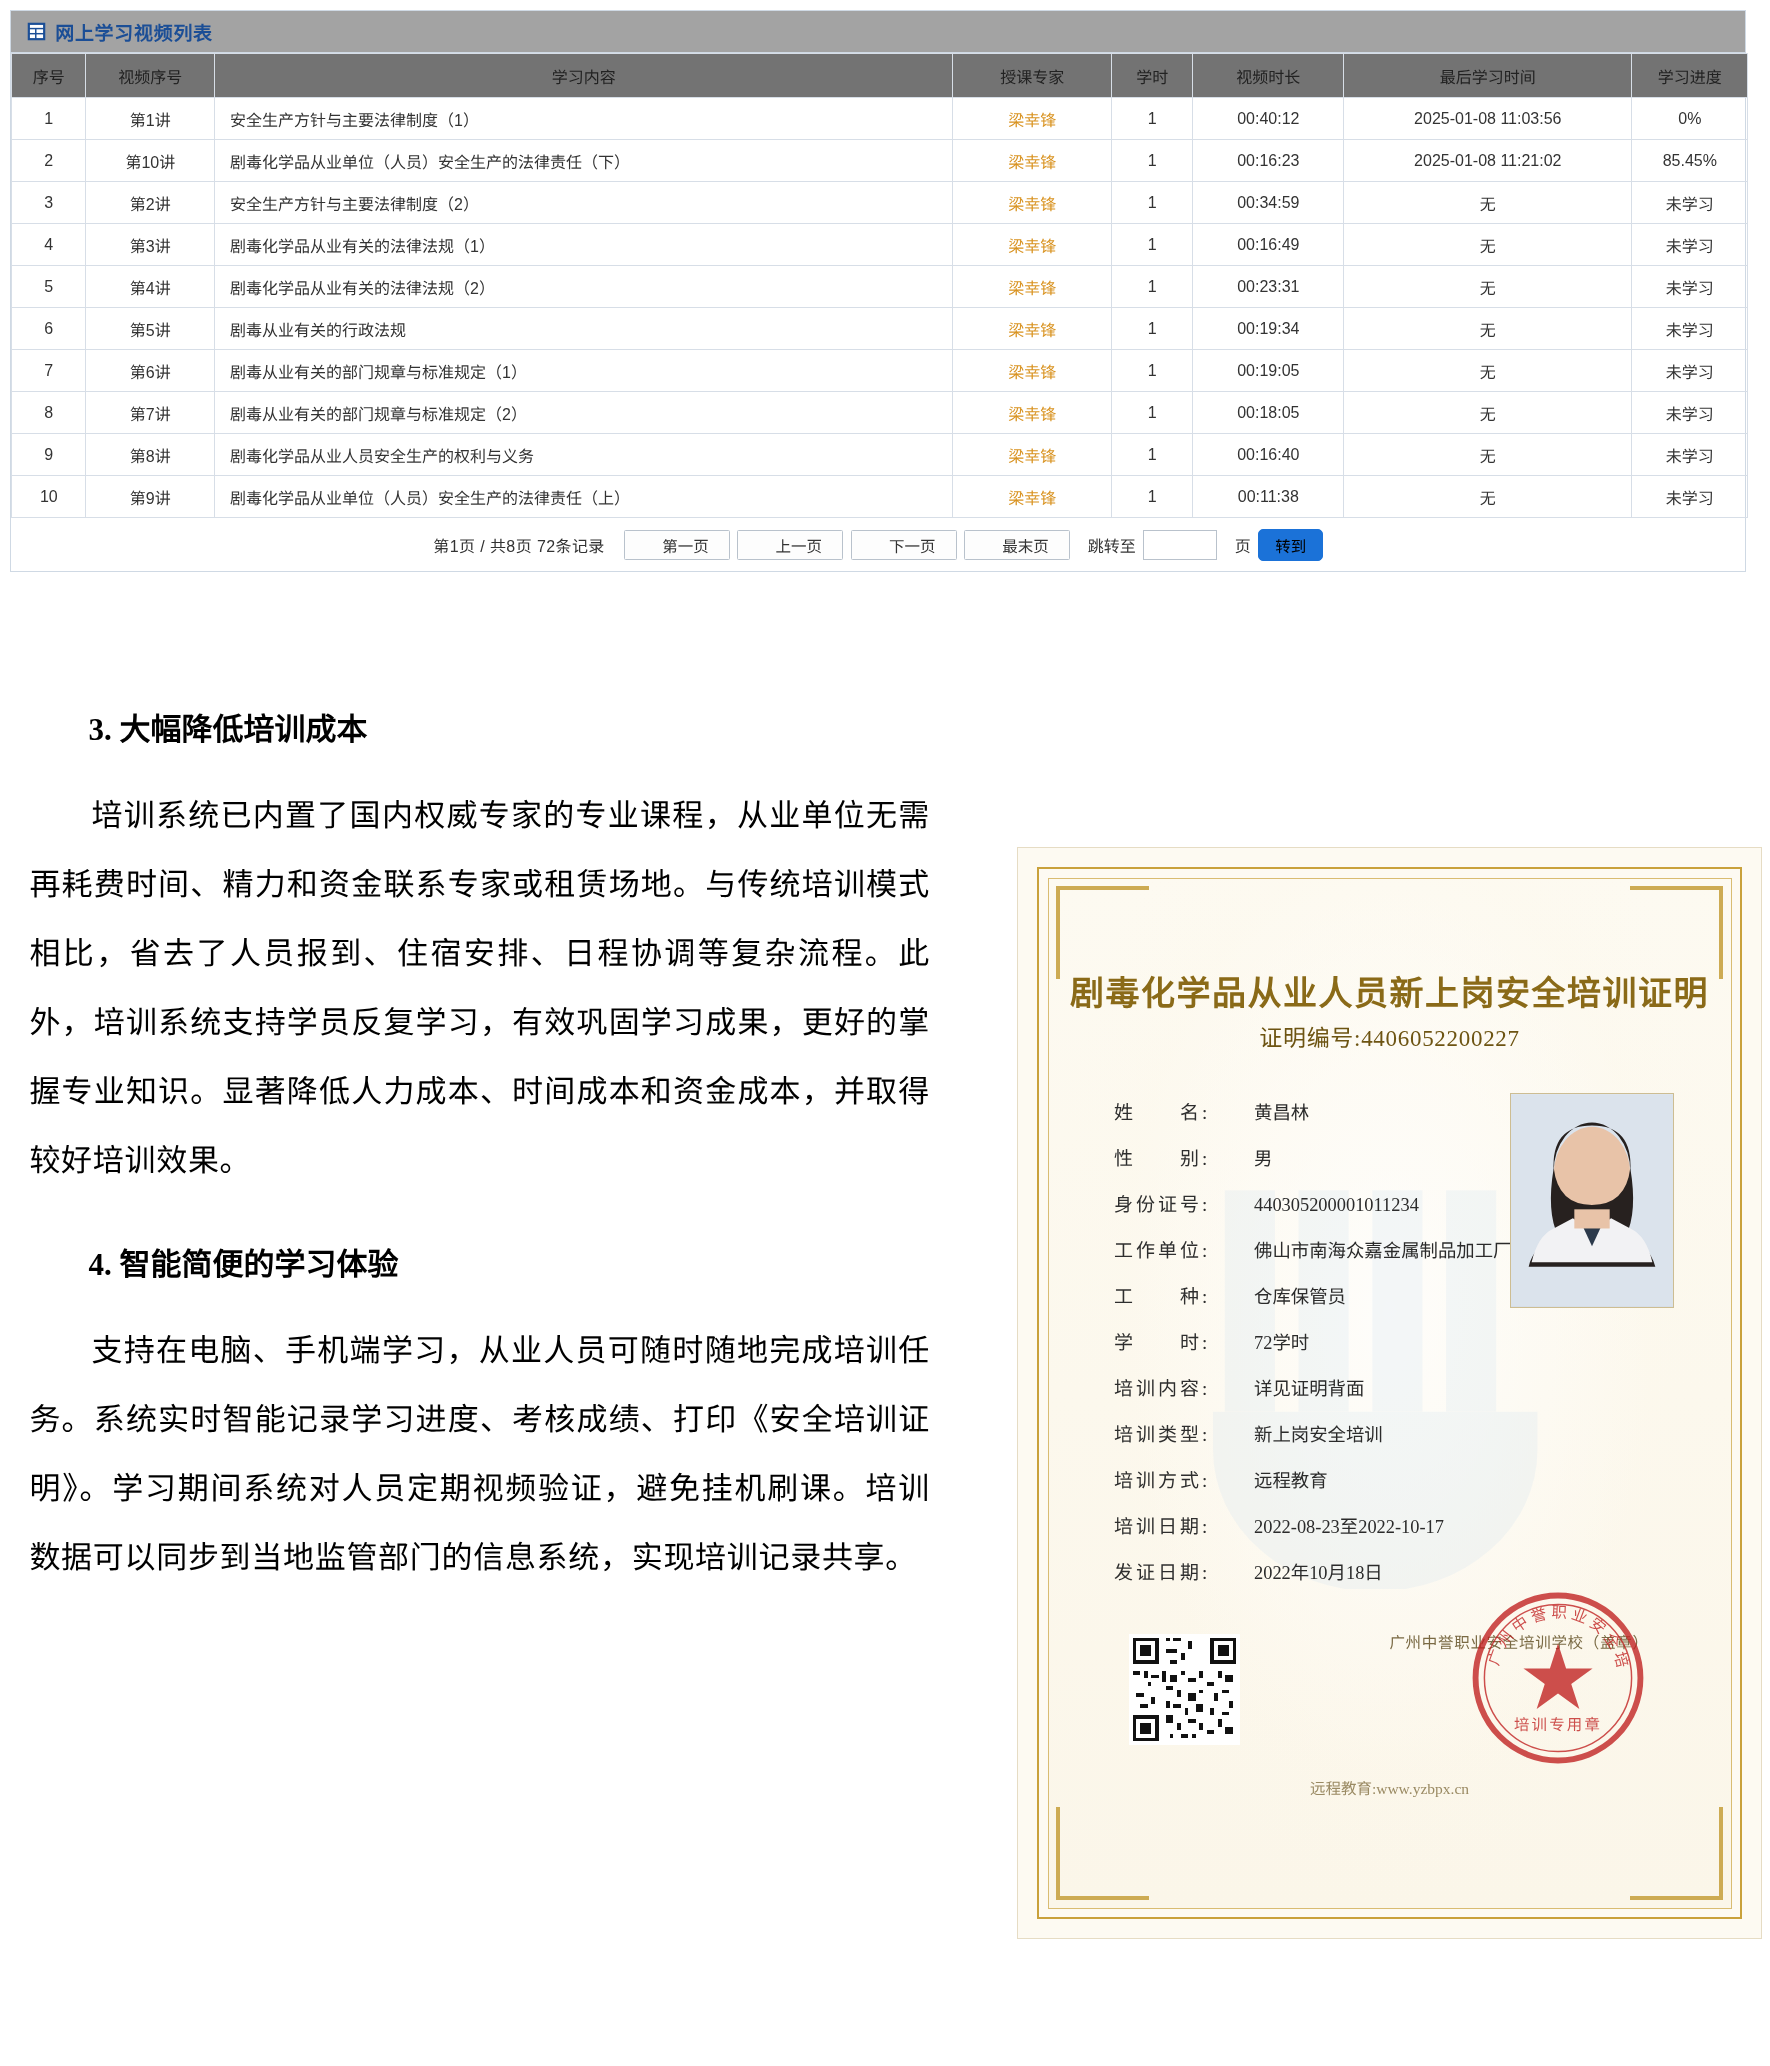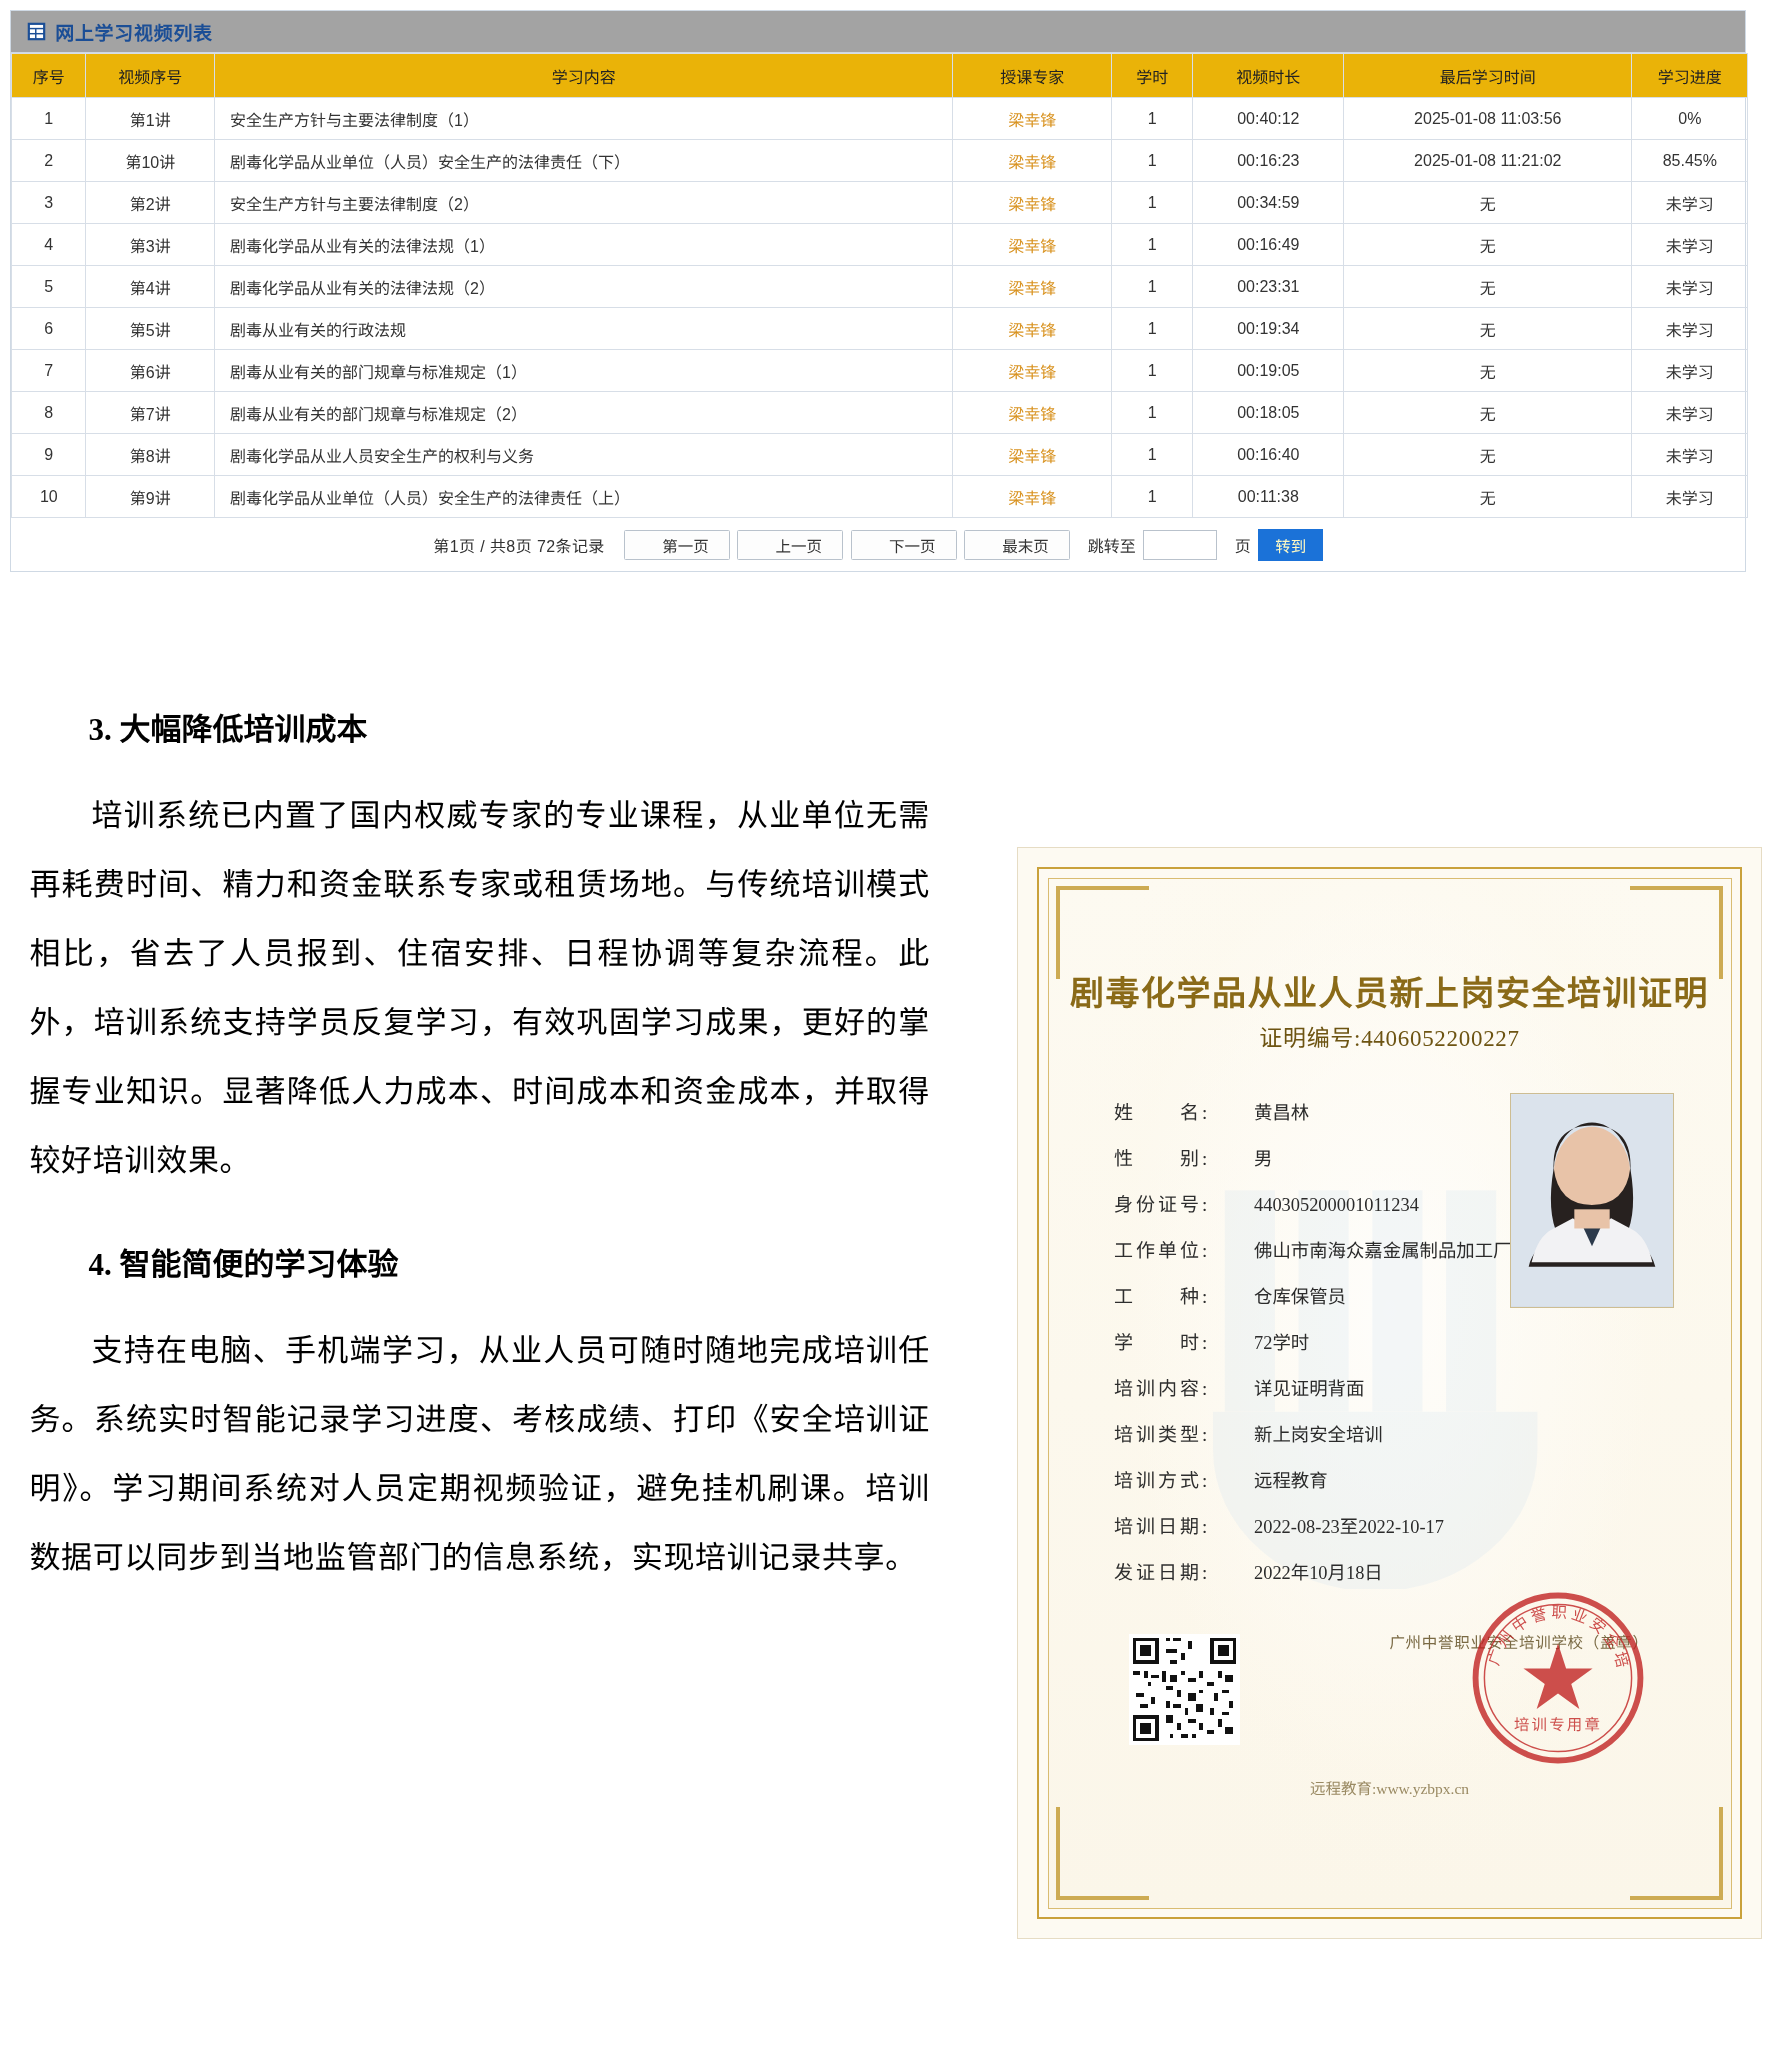--- a/index.html
+++ b/index.html
@@ -56,21 +56,21 @@
   table.video-table th,
   table.video-table td {
     border: 0.7px solid #d7dee7;
     font-size: 16px;
     color: #333333;
     height: 42px;
     padding: 0 5.9px;
     box-sizing: border-box;
   }
   table.video-table th {
-    background: #eab308;
+    background: #737373;
     font-weight: normal;
     color: #222;
     text-align: center;
     height: 44px;
   }
   table.video-table td { text-align: center; }
   table.video-table td.content-cell { text-align: left; padding-left: 14.8px; }
   table.video-table td.expert-cell { color: #d99321; }
 
   col.c-no      { width: 74px; }
@@ -116,24 +116,24 @@
     text-align: center;
     outline: none;
   }
   .pager .go-btn {
     display: inline-flex;
     align-items: center;
     justify-content: center;
     min-width: 63px;
     height: 29.5px;
     background: #1b72d8;
-    color: #fef9c3;
+    color: #000000;
     font-size: 15.5px;
     border: 0.7px solid #1b72d8;
-    border-radius: 0;
+    border-radius: 5px;
     cursor: pointer;
   }
 
   
   .article {
     position: absolute;
     left: 0;
     top: 708px;
     width: 930px;
     padding-left: 7.4px;

